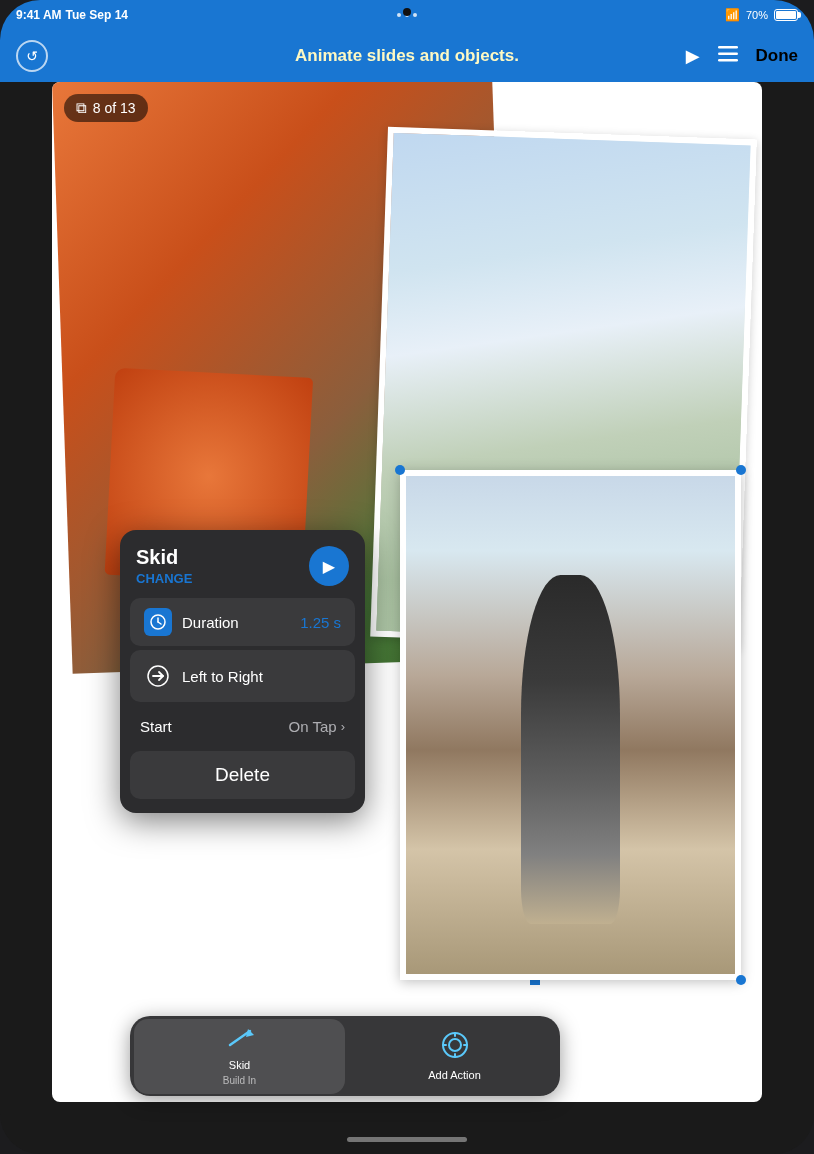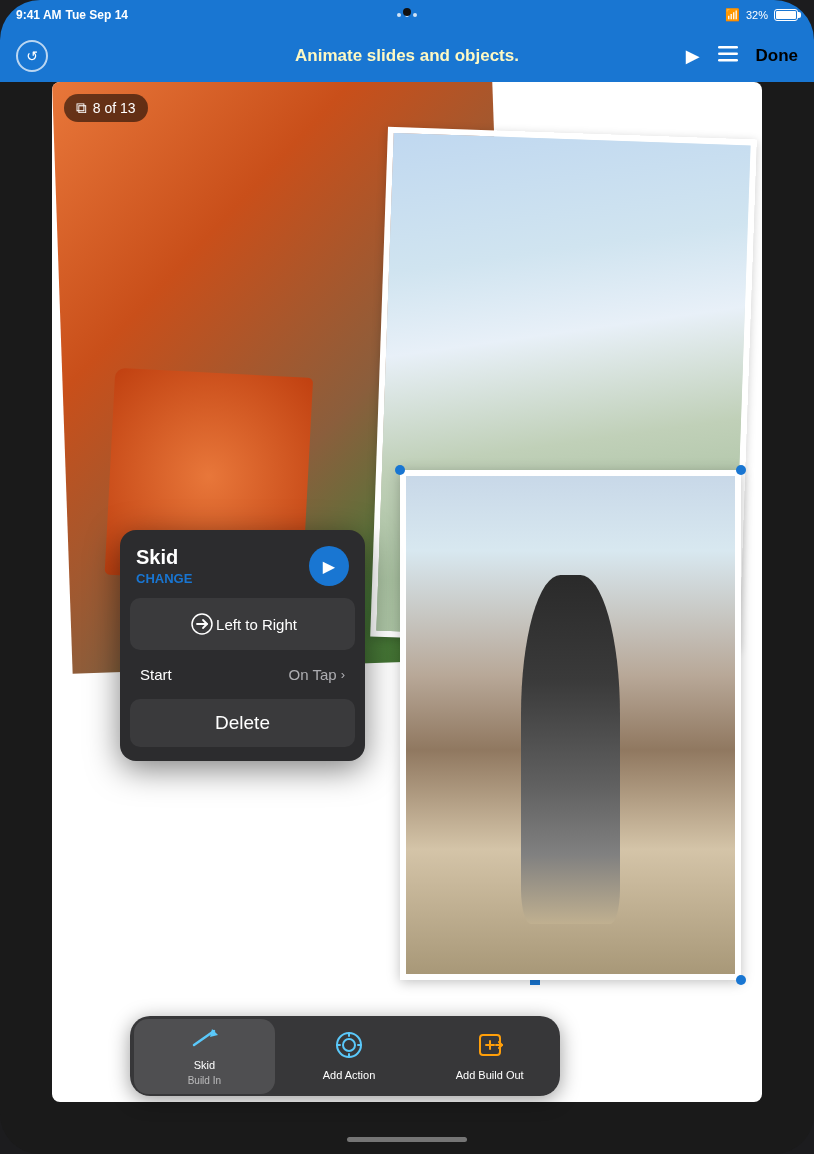--- a/index.html
+++ b/index.html
@@ -355,21 +355,21 @@
       font-weight: 500;
     }
 
     .direction-row {
       margin: 4px 10px;
       background: #3a3a3c;
       border-radius: 10px;
       display: flex;
       align-items: center;
       padding: 12px 14px;
-      justify-content: center;
+      gap: 10px;
     }
     .direction-arrow {
       width: 28px;
       height: 28px;
       display: flex;
       align-items: center;
       justify-content: center;
       color: white;
       font-size: 18px;
     }
@@ -494,21 +494,21 @@
       <span class="status-time">9:41 AM</span>
       <span class="status-time">Tue Sep 14</span>
     </div>
     <div class="status-dots">
       <div class="status-dot"></div>
       <div class="status-dot"></div>
       <div class="status-dot"></div>
     </div>
     <div class="status-right">
       <span class="wifi-icon">📶</span>
-      <span>32%</span>
+      <span>70%</span>
       <div class="battery-bar">
         <div class="battery-fill"></div>
         <div class="battery-tip"></div>
       </div>
     </div>
   </div>
 
   <div class="top-bar">
     <div class="back-btn">
       <span>↺</span>
@@ -558,20 +558,31 @@
     <div class="panel-header">
       <div class="panel-title-group">
         <div class="panel-title">Skid</div>
         <div class="panel-change">CHANGE</div>
       </div>
       <div class="panel-play-btn">
         <span>▶</span>
       </div>
     </div>
 
+    <div class="panel-row">
+      <div class="panel-row-icon">
+        <svg width="16" height="16" viewBox="0 0 16 16" fill="white">
+          <circle cx="8" cy="8" r="7" stroke="white" stroke-width="1.5" fill="none"></circle>
+          <line x1="8" y1="8" x2="8" y2="4" stroke="white" stroke-width="1.5" stroke-linecap="round"></line>
+          <line x1="8" y1="8" x2="11" y2="10" stroke="white" stroke-width="1.5" stroke-linecap="round"></line>
+        </svg>
+      </div>
+      <span class="panel-row-label">Duration</span>
+      <span class="panel-row-value">1.25 s</span>
+    </div>
 
     <div class="direction-row">
       <div class="direction-arrow">
         <svg width="22" height="22" viewBox="0 0 22 22" fill="none">
           <circle cx="11" cy="11" r="10" stroke="white" stroke-width="1.5"></circle>
           <line x1="6" y1="11" x2="16" y2="11" stroke="white" stroke-width="1.8" stroke-linecap="round"></line>
           <polyline points="12,7 16,11 12,15" stroke="white" stroke-width="1.8" stroke-linecap="round" stroke-linejoin="round" fill="none"></polyline>
         </svg>
       </div>
       <span class="direction-label">Left to Right</span>
@@ -611,29 +622,17 @@
           <circle cx="14" cy="14" r="6" stroke="#5ac8fa" stroke-width="2"></circle>
           <line x1="14" y1="2" x2="14" y2="5" stroke="#5ac8fa" stroke-width="2" stroke-linecap="round"></line>
           <line x1="14" y1="23" x2="14" y2="26" stroke="#5ac8fa" stroke-width="2" stroke-linecap="round"></line>
           <line x1="2" y1="14" x2="5" y2="14" stroke="#5ac8fa" stroke-width="2" stroke-linecap="round"></line>
           <line x1="23" y1="14" x2="26" y2="14" stroke="#5ac8fa" stroke-width="2" stroke-linecap="round"></line>
         </svg>
       </span>
       <span class="tab-label">Add Action</span>
     </div>
 
-    <div class="tab-item">
-      <span class="tab-icon icon-add-build-out">
-        <svg width="28" height="28" viewBox="0 0 28 28" fill="none">
-          <rect x="4" y="4" width="20" height="20" rx="3" stroke="#ff9f0a" stroke-width="2" fill="none"></rect>
-          <line x1="14" y1="10" x2="14" y2="18" stroke="#ff9f0a" stroke-width="2" stroke-linecap="round"></line>
-          <line x1="10" y1="14" x2="18" y2="14" stroke="#ff9f0a" stroke-width="2" stroke-linecap="round"></line>
-          <path d="M20 14 L26 14" stroke="#ff9f0a" stroke-width="2" stroke-linecap="round"></path>
-          <polyline points="23,11 26,14 23,17" stroke="#ff9f0a" stroke-width="2" stroke-linecap="round" stroke-linejoin="round" fill="none"></polyline>
-        </svg>
-      </span>
-      <span class="tab-label">Add Build Out</span>
-    </div>
   </div>
 
   <div class="home-indicator"></div>
 
 </div>
 
 </body></html>

